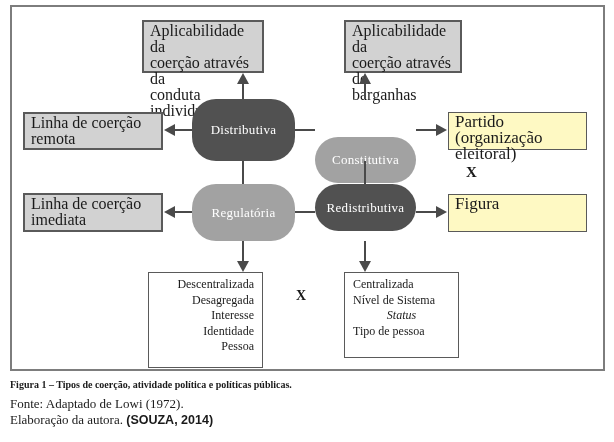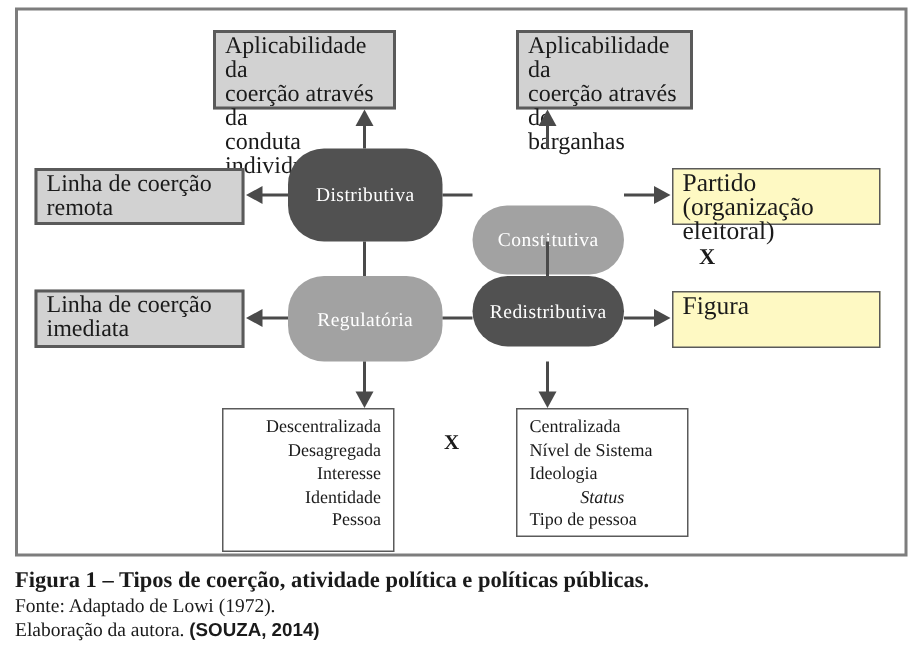--- a/index.html
+++ b/index.html
@@ -64,21 +64,21 @@
     position: absolute;
     background: #ffffff;
     border: 1.5px solid var(--white-box-border, #5a5a5a);
     font-size: 12px;
     line-height: 15.5px;
     padding: 4px 8px;
   }
   .list-right-align { text-align: right; }
   .italic-line { font-style: italic; text-align: center; }
   .caption-line { position: absolute; left: 10px; font-size: 13px; white-space: nowrap; }
-  .caption-title { font-weight: bold; font-size: 15px; }
+  .caption-title { font-weight: bold; font-size: 10px; }
   .citation {
     font-family: "Liberation Sans", "DejaVu Sans", sans-serif;
     font-weight: 700;
     font-size: 12.5px;
   }
 </style>
 </head>
 <body>
 
 <div id="canvas">
@@ -150,21 +150,20 @@
     <div>Interesse</div>
     <div>Identidade</div>
     <div>Pessoa</div>
   </div>
 
   <div class="xmark" style="left:296px; top:288px; font-size:14px;">X</div>
 
   <div class="list-box" style="left:344px; top:272px; width:115px; height:86px;">
     <div>Centralizada</div>
     <div>Nível de Sistema</div>
-    <div>Ideologia</div>
     <div class="italic-line">Status</div>
     <div>Tipo de pessoa</div>
   </div>
 
   <div class="caption-line caption-title" style="top:379px;">Figura 1 – Tipos de coerção, atividade política e políticas públicas.</div>
   <div class="caption-line" style="top:396px;">Fonte: Adaptado de Lowi (1972).</div>
   <div class="caption-line" style="top:412px;">
     <span>Elaboração da autora.</span>
     <span class="citation">(SOUZA, 2014)</span>
   </div>

